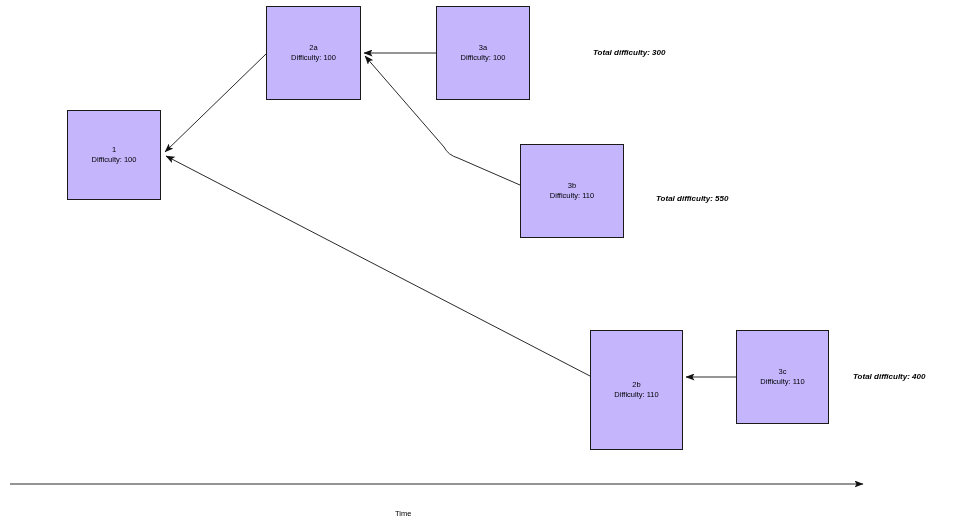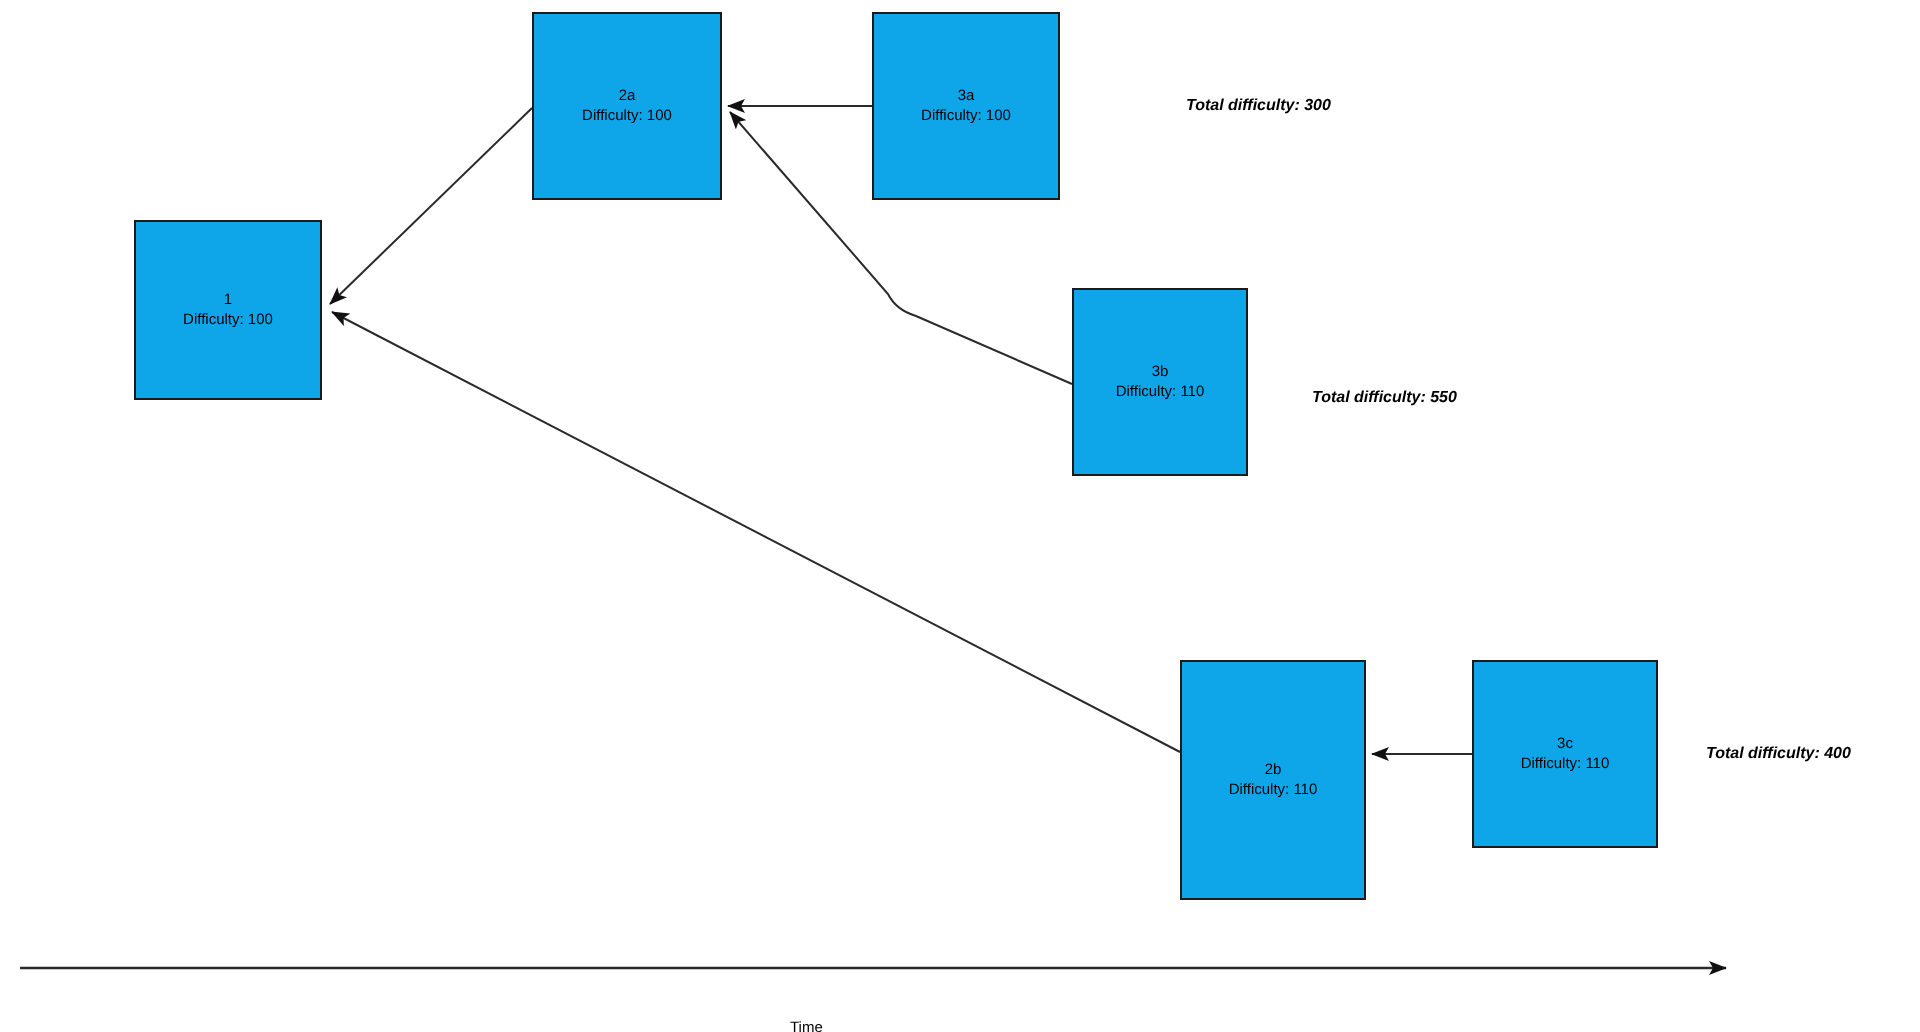--- a/index.html
+++ b/index.html
@@ -18,21 +18,21 @@
   #canvas {
     position: absolute;
     left: 0;
     top: 0;
     width: 960px;
     height: 516px;
   }
   .node {
     position: absolute;
     border: 1px solid #1a1a1a;
-    background: #0ea5e9;
+    background: #c4b5fd;
     box-sizing: border-box;
     display: flex;
     flex-direction: column;
     align-items: center;
     justify-content: center;
     font-size: 7.5px;
     line-height: 10px;
     text-align: center;
     color: #000000;
   }
@@ -103,21 +103,21 @@
   <div class="node" style="left:266px; top:6px; width:95px; height:94px;">
     <span class="node-label">2a</span>
     <span class="node-diff">Difficulty: 100</span>
   </div>
 
   <div class="node" style="left:436px; top:6px; width:94px; height:94px;">
     <span class="node-label">3a</span>
     <span class="node-diff">Difficulty: 100</span>
   </div>
 
-  <div class="node" style="left:536px; top:144px; width:88px; height:94px;">
+  <div class="node" style="left:520px; top:144px; width:104px; height:94px;">
     <span class="node-label">3b</span>
     <span class="node-diff">Difficulty: 110</span>
   </div>
 
   <div class="node" style="left:590px; top:330px; width:93px; height:120px;">
     <span class="node-label">2b</span>
     <span class="node-diff">Difficulty: 110</span>
   </div>
 
   <div class="node" style="left:736px; top:330px; width:93px; height:94px;">

